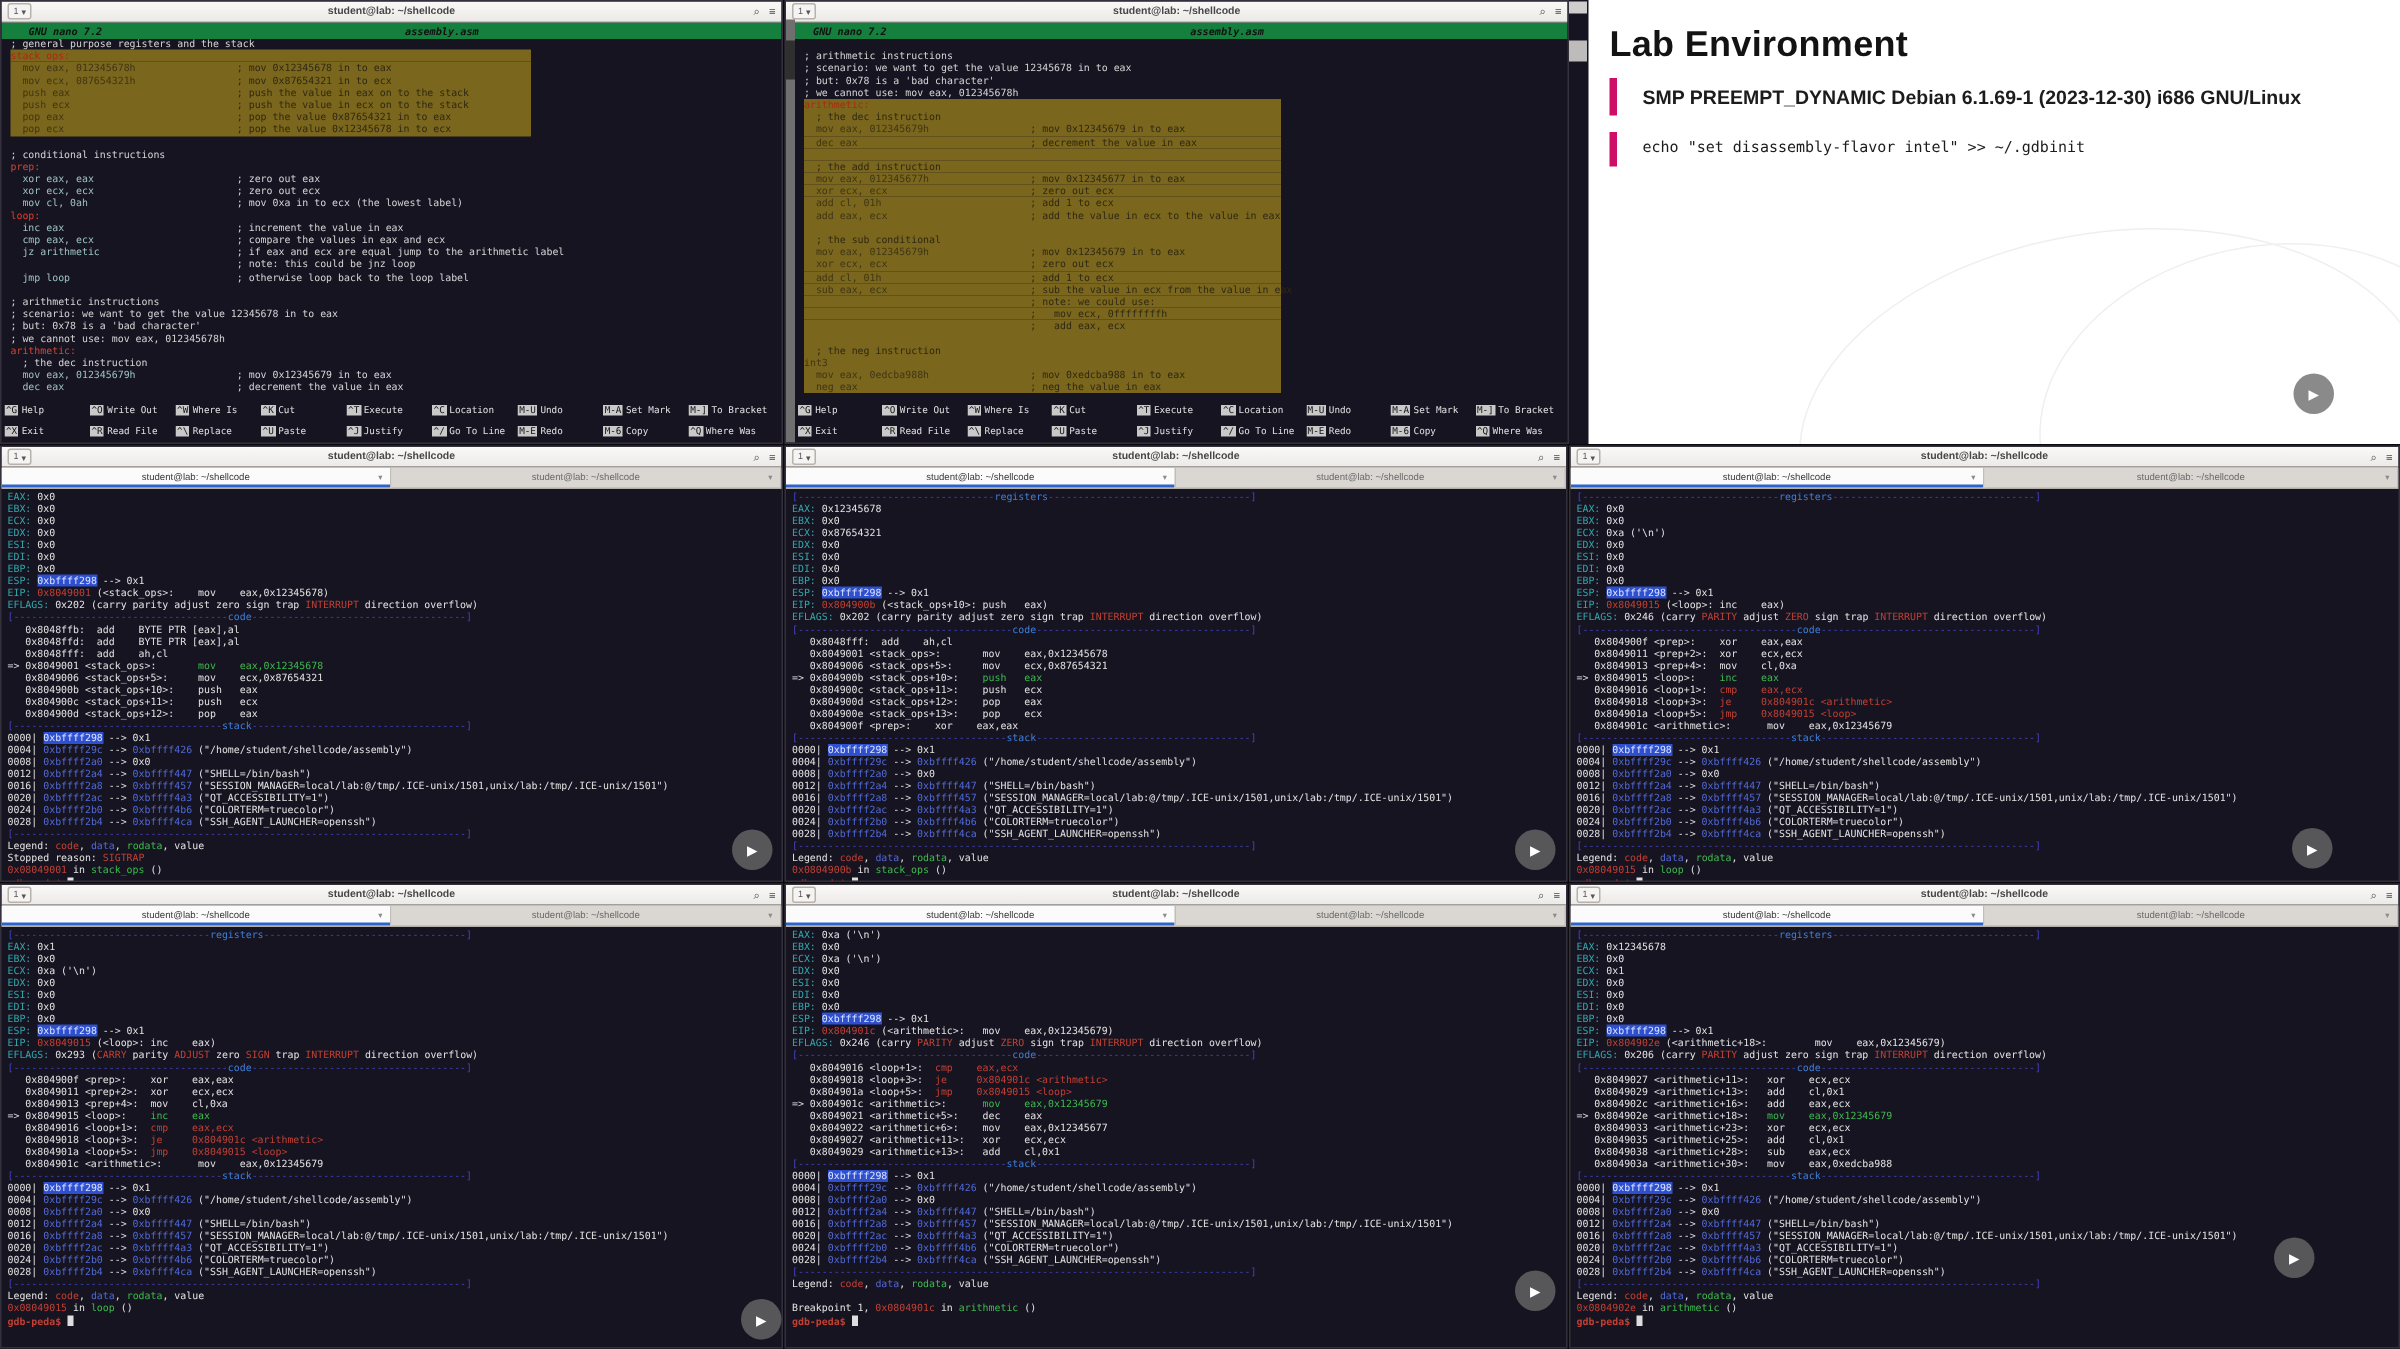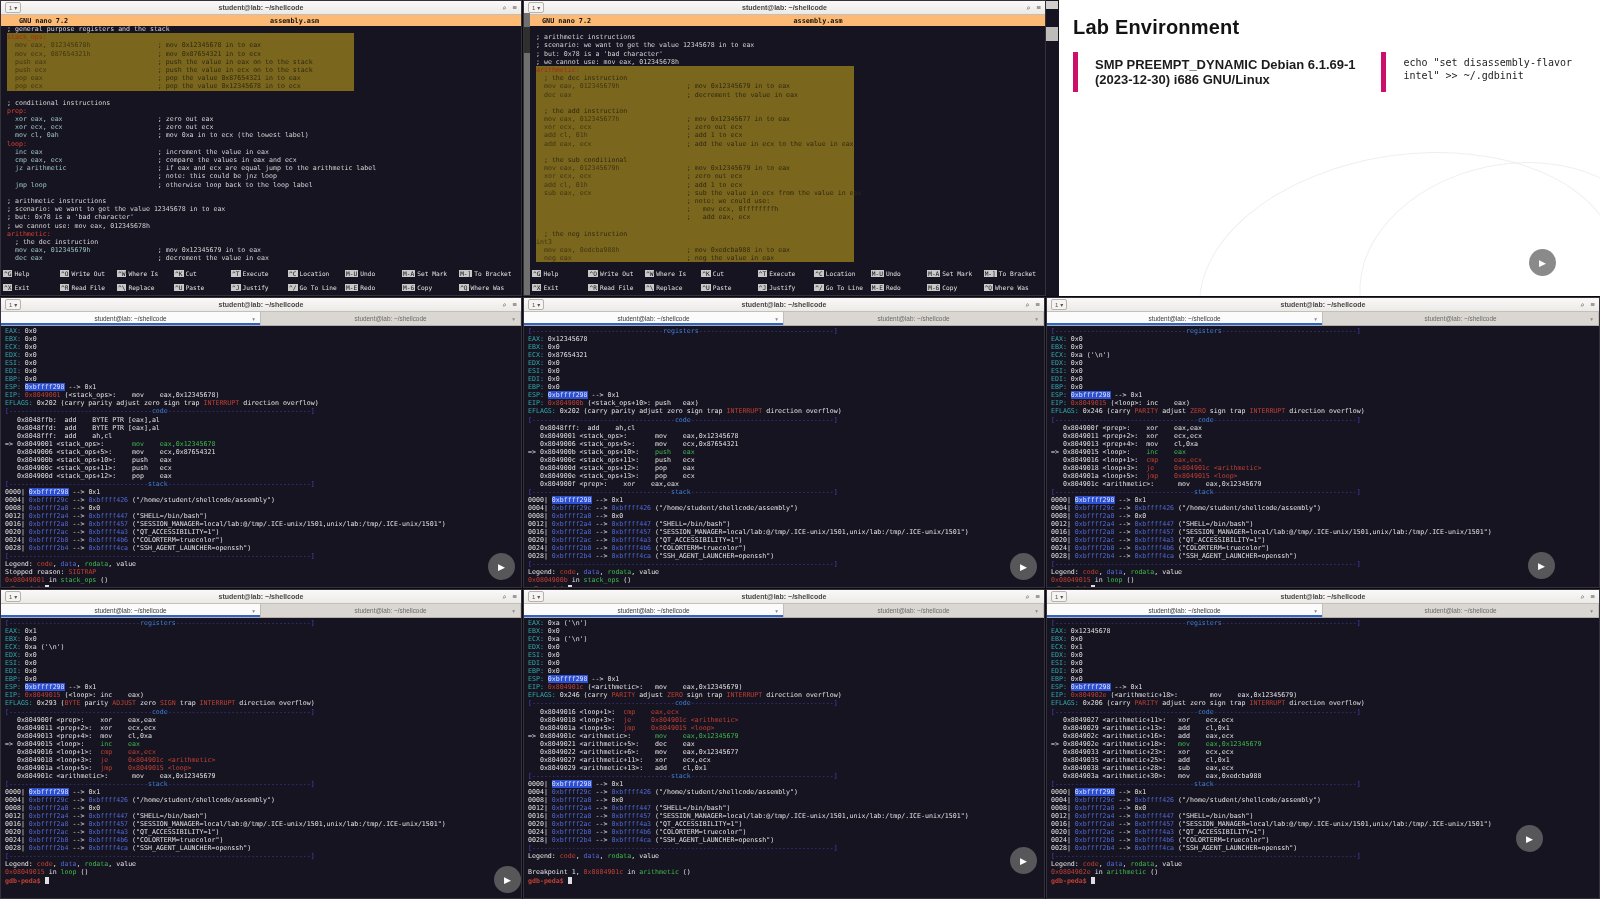--- a/index.html
+++ b/index.html
@@ -22,22 +22,22 @@
   .termbody{position:absolute;left:0;right:0;top:27px;bottom:0;padding:2px 0 0 4px;
     font-family:"DejaVu Sans Mono",monospace;}
   .tline{height:8.05px;line-height:8.05px;font-size:6.6px;white-space:pre;}
   .sg-w{color:#e2e2e2}.sg-r{color:#31a8ad}.sg-b{color:#5069d6}
   .sg-B{background:#2d4fd0;color:#dce6ff}
   .sg-R{color:#c04034}.sg-g{color:#3dba4e}
   .sg-p{color:#c04034;font-weight:bold}
   .sg-s{color:#4343c0}.sg-S{color:#3f7fdb}
   .cursor{display:inline-block;width:4px;height:6.5px;background:#dedede;vertical-align:-1px;}
   
-  .nanohead{height:11px;background:#fdba74;color:#111;display:flex;align-items:center;
-    font-family:"DejaVu Sans Mono",monospace;font-size:6.8px;font-weight:bold;}
+  .nanohead{height:11px;background:#15803d;color:#111;display:flex;align-items:center;
+    font-family:"DejaVu Sans Mono",monospace;font-size:6.8px;font-weight:bold;font-style:italic;}
   .nh-ver{margin-left:18px;}
   .nh-file{flex:1;text-align:center;}
   .nanobody{position:absolute;left:0;right:0;top:23px;bottom:28px;padding:1px 0 0 6px;
     font-family:"DejaVu Sans Mono",monospace;}
   .nanobody .tline{height:8.2px;line-height:8.2px;}
   .sg-nc{color:#d4d4d4}.sg-ni{color:#9cc2c2}.sg-nl{color:#d9422f}
   .tline.sel{background:#7b661d;}
   .sel .sg-ni{color:#3f3614}.sel .sg-nc{color:#2e2912}.sel .sg-nl{color:#ab2a10}
   .nano-left .sel{width:347px;}
   .nano-mid .sel{width:318px;}
@@ -45,22 +45,22 @@
     font-family:"DejaVu Sans Mono",monospace;}
   .sc{width:11.05%;height:13px;display:flex;align-items:center;gap:2px;font-size:6.2px;color:#e0e0e0;overflow:hidden;}
   .sc .k{background:#c9c9c9;color:#111;padding:0 1px;flex:none;}
   .scrollstrip{position:absolute;left:0;top:12px;bottom:0;width:6px;background:#6f6f6f;z-index:3;}
   .scrollstrip .thumb{position:absolute;left:0;top:14px;width:6px;height:26px;background:#2f2f2f;}
   
   .slide{position:absolute;left:1046px;top:0;width:554px;height:296px;background:#ffffff;overflow:hidden;}
   .slide-strip{position:absolute;left:0;top:0;width:13px;height:100%;background:#171421;}
   .slide-sq1{position:absolute;left:0;top:1px;width:12px;height:8px;background:#cfcecd;}
   .slide-sq2{position:absolute;left:0;top:27px;width:12px;height:14px;background:#bdbcbb;}
-  .slide-title{position:absolute;left:27px;top:16px;font-size:20px;font-weight:bold;color:#131313;letter-spacing:.2px;}
-  .blocks{position:absolute;left:27px;top:52px;right:14px;display:flex;flex-direction:row;gap:11px;}
+  .slide-title{position:absolute;left:27px;top:16px;font-size:24px;font-weight:bold;color:#131313;letter-spacing:.2px;}
+  .blocks{position:absolute;left:27px;top:52px;right:14px;display:flex;flex-direction:column;gap:11px;}
   .block{display:flex;}
   .block .bar{width:5px;background:#ce0f69;margin-right:17px;flex:none;}
   .block .blines{font-family:"DejaVu Sans Mono",monospace;font-size:10px;line-height:12.5px;
     color:#1c1c1c;padding:5px 0;}
   .block.bold .blines{font-family:"Liberation Sans",sans-serif;font-size:13px;font-weight:bold;line-height:15px;}
   .swirl{position:absolute;border:1px solid #efeef1;border-radius:50%;}
   .sw1{right:-60px;bottom:-90px;width:300px;height:220px;transform:rotate(-12deg);}
   .sw2{right:-20px;bottom:-120px;width:420px;height:260px;transform:rotate(-8deg);}
   
   .nextbtn{position:absolute;width:27px;height:27px;border-radius:50%;background:rgba(105,105,105,.78);
@@ -548,21 +548,21 @@
       <div class="tline"><span class="sg-s">[---------------------------------</span><span class="sg-S">registers</span><span class="sg-s">----------------------------------]</span></div>
       <div class="tline"><span class="sg-r">EAX: </span><span class="sg-w">0x1</span></div>
       <div class="tline"><span class="sg-r">EBX: </span><span class="sg-w">0x0</span></div>
       <div class="tline"><span class="sg-r">ECX: </span><span class="sg-w">0xa ('\n')</span></div>
       <div class="tline"><span class="sg-r">EDX: </span><span class="sg-w">0x0</span></div>
       <div class="tline"><span class="sg-r">ESI: </span><span class="sg-w">0x0</span></div>
       <div class="tline"><span class="sg-r">EDI: </span><span class="sg-w">0x0</span></div>
       <div class="tline"><span class="sg-r">EBP: </span><span class="sg-w">0x0</span></div>
       <div class="tline"><span class="sg-r">ESP: </span><span class="sg-B">0xbffff298</span><span class="sg-w"> --&gt; 0x1</span></div>
       <div class="tline"><span class="sg-r">EIP: </span><span class="sg-R">0x8049015</span><span class="sg-w"> (&lt;loop&gt;: inc    eax)</span></div>
-      <div class="tline"><span class="sg-r">EFLAGS: </span><span class="sg-w">0x293 (</span><span class="sg-R">BYTE</span><span class="sg-w"> parity </span><span class="sg-R">ADJUST</span><span class="sg-w"> zero </span><span class="sg-R">SIGN</span><span class="sg-w"> trap </span><span class="sg-R">INTERRUPT</span><span class="sg-w"> direction overflow)</span></div>
+      <div class="tline"><span class="sg-r">EFLAGS: </span><span class="sg-w">0x293 (</span><span class="sg-R">CARRY</span><span class="sg-w"> parity </span><span class="sg-R">ADJUST</span><span class="sg-w"> zero </span><span class="sg-R">SIGN</span><span class="sg-w"> trap </span><span class="sg-R">INTERRUPT</span><span class="sg-w"> direction overflow)</span></div>
       <div class="tline"><span class="sg-s">[------------------------------------</span><span class="sg-S">code</span><span class="sg-s">------------------------------------]</span></div>
       <div class="tline"><span class="sg-w">   0x804900f &lt;prep&gt;:    xor    eax,eax</span></div>
       <div class="tline"><span class="sg-w">   0x8049011 &lt;prep+2&gt;:  xor    ecx,ecx</span></div>
       <div class="tline"><span class="sg-w">   0x8049013 &lt;prep+4&gt;:  mov    cl,0xa</span></div>
       <div class="tline"><span class="sg-w">=&gt; 0x8049015 &lt;loop&gt;:    </span><span class="sg-g">inc    eax</span></div>
       <div class="tline"><span class="sg-w">   0x8049016 &lt;loop+1&gt;:  </span><span class="sg-R">cmp    eax,ecx</span></div>
       <div class="tline"><span class="sg-w">   0x8049018 &lt;loop+3&gt;:  </span><span class="sg-R">je     0x804901c &lt;arithmetic&gt;</span></div>
       <div class="tline"><span class="sg-w">   0x804901a &lt;loop+5&gt;:  </span><span class="sg-R">jmp    0x8049015 &lt;loop&gt;</span></div>
       <div class="tline"><span class="sg-w">   0x804901c &lt;arithmetic&gt;:      mov    eax,0x12345679</span></div>
       <div class="tline"><span class="sg-s">[-----------------------------------</span><span class="sg-S">stack</span><span class="sg-s">------------------------------------]</span></div>

